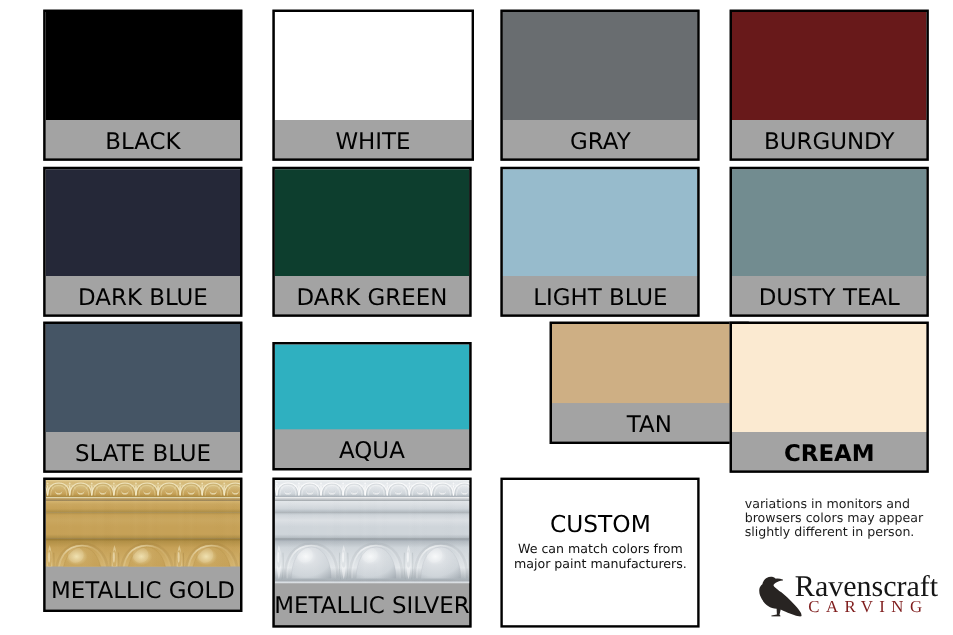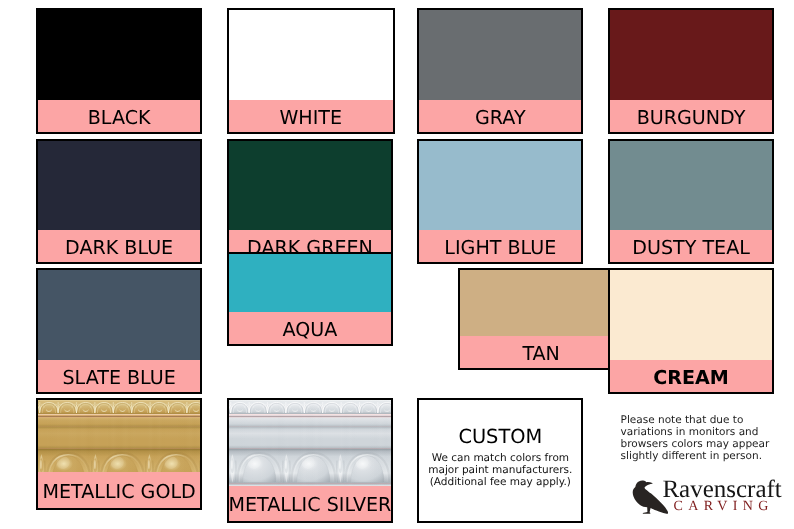--- a/index.html
+++ b/index.html
@@ -4,21 +4,21 @@
 <title>Color Options</title>
 <style>
   html,body{margin:0;padding:0;}
   body{width:794px;height:529px;background:#ffffff;
        font-family:"DejaVu Sans",sans-serif;overflow:hidden;
        -webkit-font-smoothing:antialiased;
        text-rendering:geometricPrecision;}
   .page{position:relative;width:794px;height:529px;background:#ffffff;}
 
   
-  .card{position:absolute;box-sizing:border-box;border:2.6px solid #000000;background:#fca5a5;}
+  .card{position:absolute;box-sizing:border-box;border:2.6px solid #000000;background:#a3a3a3;}
   .fill{position:absolute;left:0;top:0;right:0;bottom:32px;overflow:hidden;}
   .fill-solid{position:absolute;inset:0;}
   .fill-metal{bottom:35.5px;}
   .label{position:absolute;left:-6px;right:-6px;bottom:0;height:32px;
          display:flex;align-items:center;justify-content:center;
          font-size:19.1px;line-height:1;color:#000000;white-space:nowrap;
          padding-top:3.0px;box-sizing:border-box;}
   .label.label-metal{height:35.5px;padding-top:2.3px;}
 
   
@@ -97,21 +97,21 @@
       </div>
     <div class="label">DUSTY TEAL</div>
   </div>
 
   <div class="card" style="left:36px;top:268.2px;width:166.3px;height:125.5px;">
     <div class="fill">
         <div class="fill-solid" style="background: rgb(69, 85, 101);"></div>
       </div>
     <div class="label">SLATE BLUE</div>
   </div>
-  <div class="card" style="left:226.8px;top:252px;width:166.3px;height:94px;text-decoration:underline;">
+  <div class="card" style="left:226.8px;top:285px;width:166.3px;height:107px;text-decoration:underline;">
     <div class="fill">
         <div class="fill-solid" style="background: rgb(47, 176, 192);"></div>
       </div>
     <div class="label">AQUA</div>
   </div>
   <div class="card" style="left:411px;top:268.2px;width:166.3px;height:102px;margin-left:47px;">
     <div class="fill">
         <div class="fill-solid" style="background: rgb(206, 175, 132);"></div>
       </div>
     <div class="label">TAN</div>
@@ -678,26 +678,24 @@
 </svg>
       </div>
     <div class="label label-metal">METALLIC SILVER</div>
   </div>
 
   <div class="custom" style="left:417.2px;top:397.8px;width:166.3px;height:125.5px;">
     <div class="custom-title">CUSTOM</div>
     <div class="custom-sub">
       <div>We can match colors from</div>
       <div>major paint manufacturers.</div>
-      <div>(Additional fee may apply.)</div>
     </div>
   </div>
 
   <div class="note" style="left:620.6px;top:413.6px;width:165px;">
-    <div>Please note that due to</div>
     <div>variations in monitors and</div>
     <div>browsers colors may appear</div>
     <div>slightly different in person.</div>
   </div>
 
     <div class="logo">
     <svg viewBox="0 0 36.3 34.6" width="36.3" height="34.6" xmlns="http://www.w3.org/2000/svg" class="raven-icon">
         <path d="M 3.3 6.9 C 3.8 4.4 5.1 2.5 6.8 1.6 C 8.2 0.8 9.8 0.4 11.2 0.6 C 12.6 0.8 13.7 1.4 14.5 2.2 C 16.2 1.9 18.4 2.2 20.2 2.9 C 20.8 3.1 20.8 3.5 20.2 3.8 C 19.1 4.0 18.0 4.1 17.1 4.4 C 15.3 5.1 13.4 6.0 12.7 7.3 C 12.4 8.0 13.0 8.8 14.2 9.7 C 15.2 10.5 16.3 11.4 17.4 12.4 C 19.8 13.6 22.0 15.8 24.2 18.0 C 26.4 20.1 28.7 22.4 30.7 24.5 C 32.6 26.5 34.1 28.5 35.1 30.3 C 36.0 31.8 36.4 32.9 36.2 33.4 C 36.0 33.9 35.0 33.9 33.5 33.6 C 30.8 33.0 27.6 31.9 24.5 30.6 C 22.1 29.6 20.0 28.6 18.6 27.9 L 17.6 32.2 L 18.4 33.1 L 18.3 33.8 L 10.9 33.7 L 10.8 33.0 L 15.4 32.1 L 15.2 27.3 C 12.6 27.3 10.2 26.6 8.0 25.1 C 5.2 23.1 2.8 20.0 1.4 16.3 C 0.5 13.8 0.4 10.6 1.5 8.9 C 2.0 8.1 2.6 7.4 3.3 6.9 Z" fill="#282422"></path>
       </svg>
     <div class="logo-name">Ravenscraft</div>

